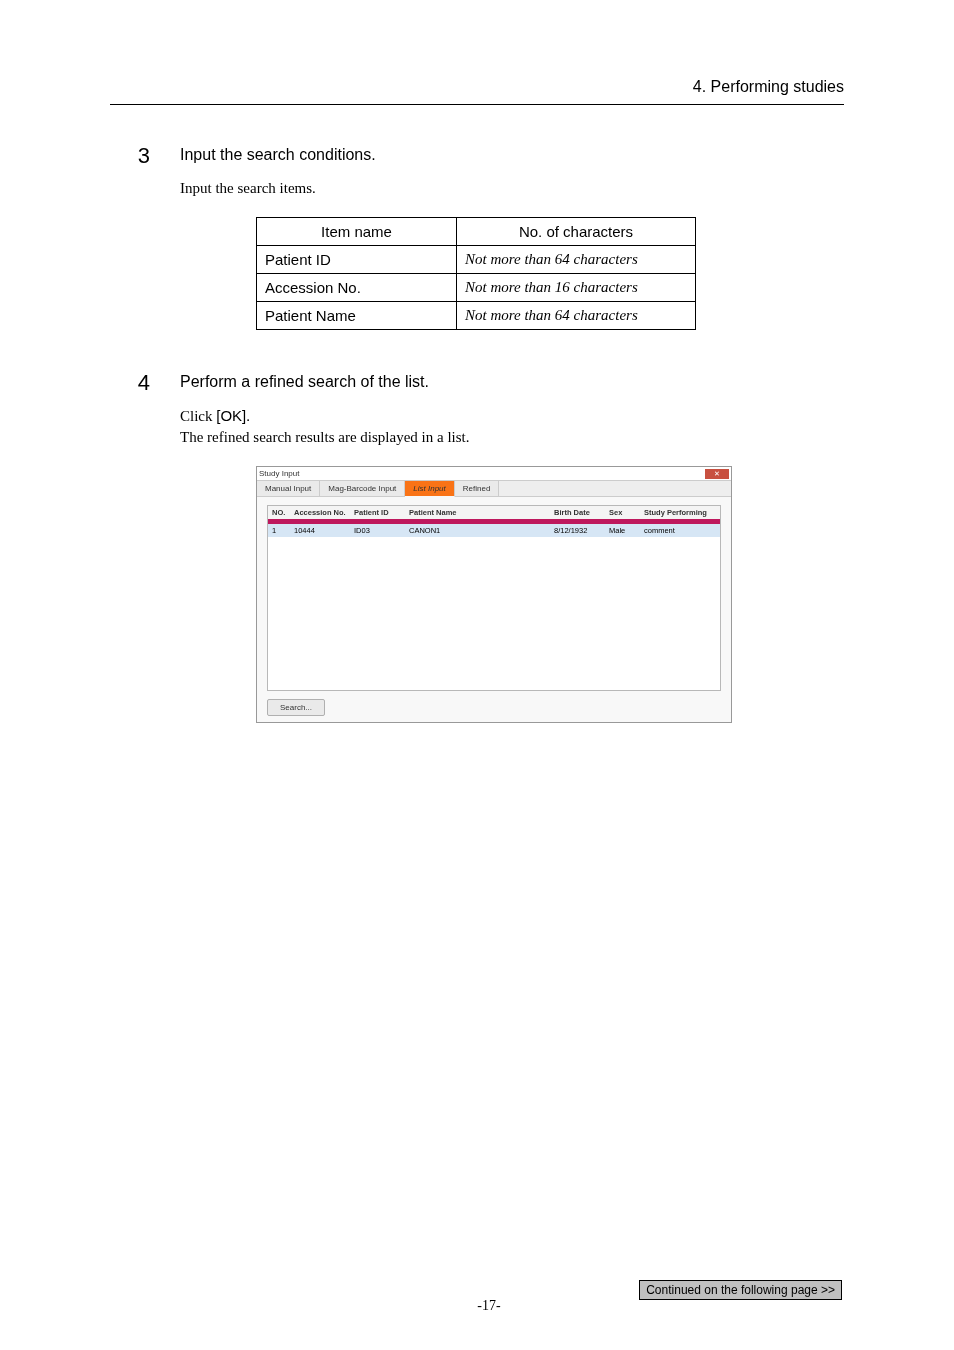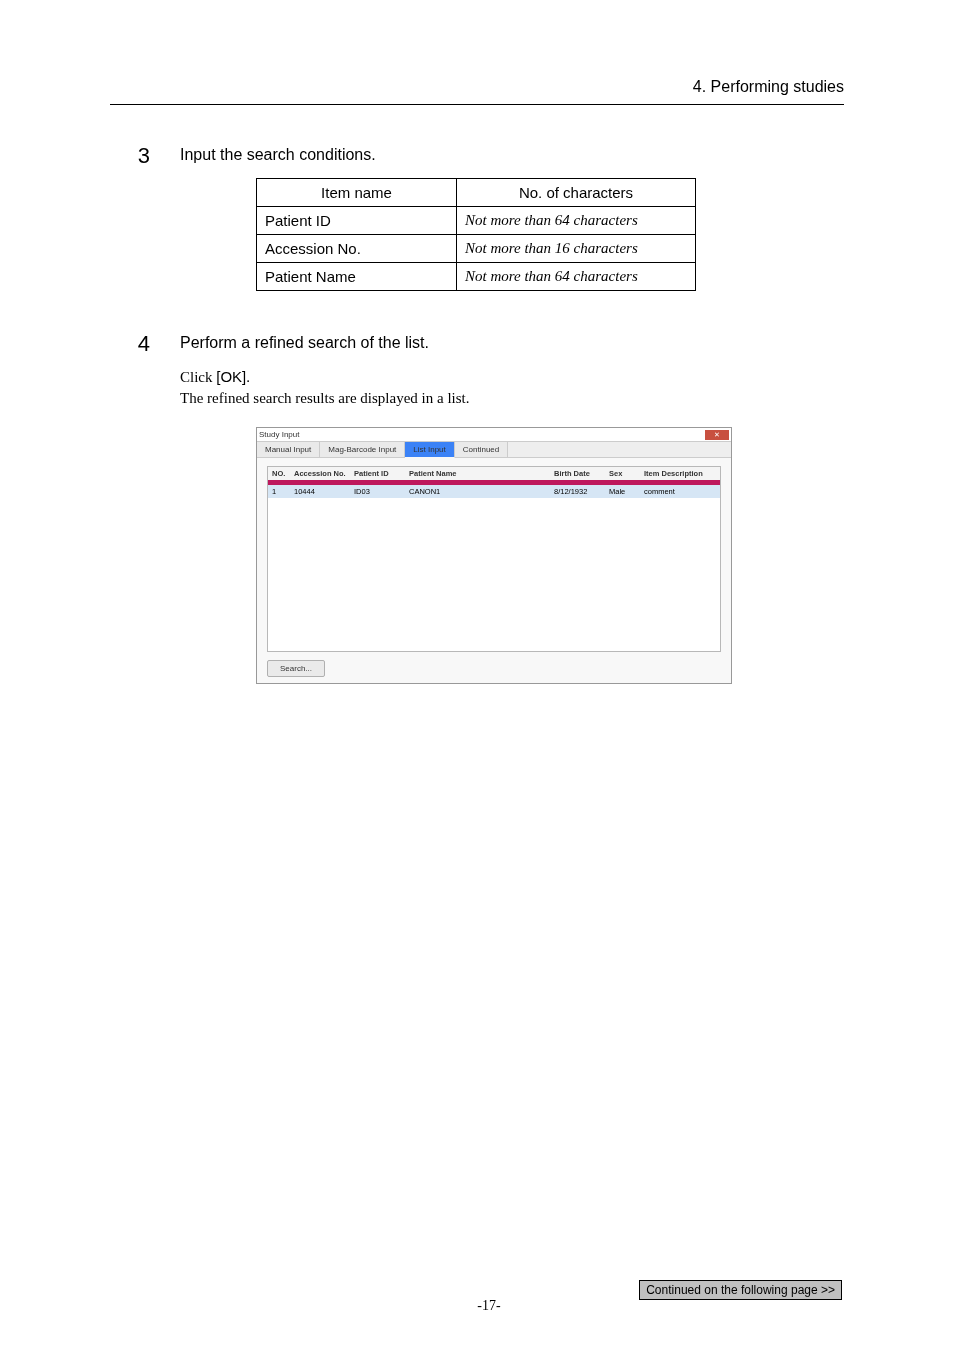--- a/index.html
+++ b/index.html
@@ -118,22 +118,23 @@
     font-size: 8px;
   }
   .dialog-tab {
     padding: 3px 8px;
     border-right: 1px solid #ccc;
     border-bottom: 1px solid #ccc;
     background: #eaeaea;
     color: #333;
   }
   .dialog-tab.active {
-    background: #3b82f6;
+    background: #f97316;
     border-bottom: 1px solid #f8f8f8;
+    font-style: italic;
   }
   .dialog-tabs-spacer {
     flex: 1;
     border-bottom: 1px solid #ccc;
   }
   .dialog-inner {
     padding: 8px 10px 6px 10px;
     background: #f8f8f8;
   }
   .listbox {
@@ -214,20 +215,21 @@
 <body>
 
 <div class="page">
   <div class="header-text">4. Performing studies</div>
   <div class="header-rule"></div>
 
   <div class="step">
     <div class="step-num">3</div>
     <div class="step-body">
       <div class="step-title">Input the search conditions.</div>
+      <div class="step-desc">Input the search items.</div>
 
       <table class="spec-table">
         <tbody>
             <tr>
           <th style="width:200px">Item name</th>
           <th>No. of characters</th>
         </tr>
         <tr>
           <td>Patient ID</td>
           <td class="td-val">Not more than 64 characters</td>
@@ -257,21 +259,21 @@
       <div class="dialog-wrap">
         <div class="dialog">
           <div class="dialog-titlebar">
             <span class="dialog-title">Study Input</span>
             <span class="dialog-close">✕</span>
           </div>
           <div class="dialog-tabs">
             <div class="dialog-tab">Manual Input</div>
             <div class="dialog-tab">Mag-Barcode Input</div>
             <div class="dialog-tab active">List Input</div>
-            <div class="dialog-tab">Continued</div>
+            <div class="dialog-tab">Refined</div>
             <div class="dialog-tabs-spacer"></div>
           </div>
           <div class="dialog-inner">
             <div class="listbox">
               <table>
                 <colgroup>
                   <col style="width:22px">
                     <col style="width:60px">
                     <col style="width:55px">
                   <col>
@@ -280,21 +282,21 @@
                     <col style="width:80px">
                 </colgroup>
                 <tbody>
                     <tr>
                   <th>NO.</th>
                   <th>Accession No.</th>
                   <th>Patient ID</th>
                   <th>Patient Name</th>
                   <th>Birth Date</th>
                   <th>Sex</th>
-                  <th>Item Description</th>
+                  <th>Study Performing</th>
                 </tr>
                 <tr class="data">
                   <td>1</td>
                   <td>10444</td>
                   <td>ID03</td>
                   <td>CANON1</td>
                   <td>8/12/1932</td>
                   <td>Male</td>
                   <td>comment</td>
                 </tr>

